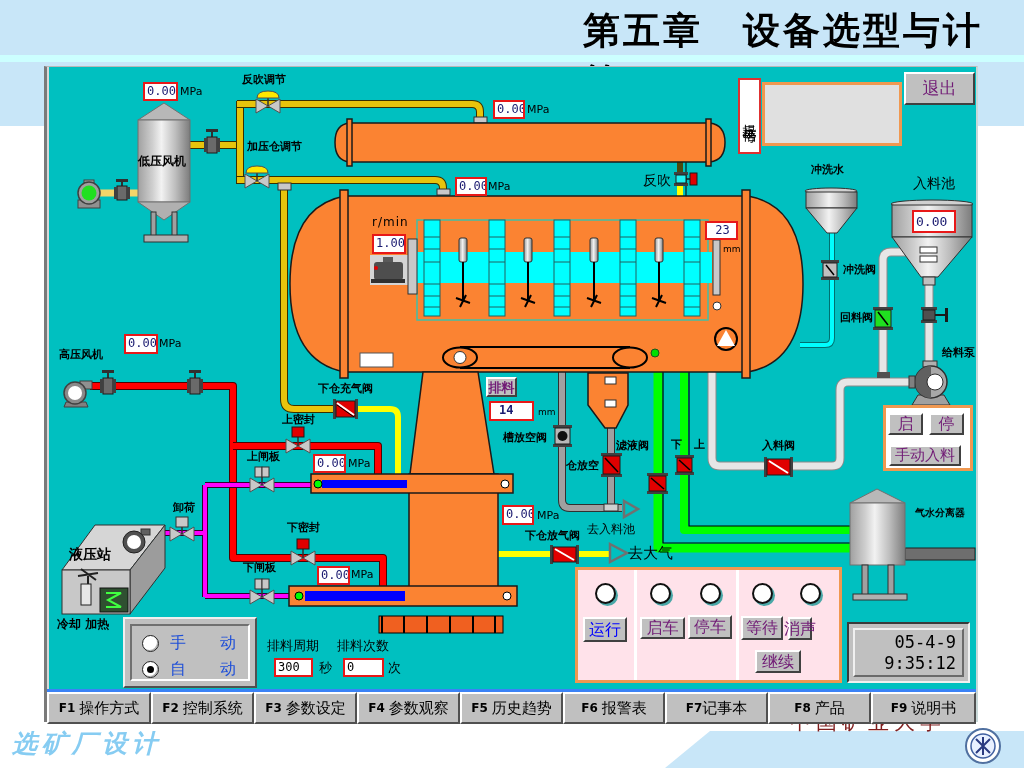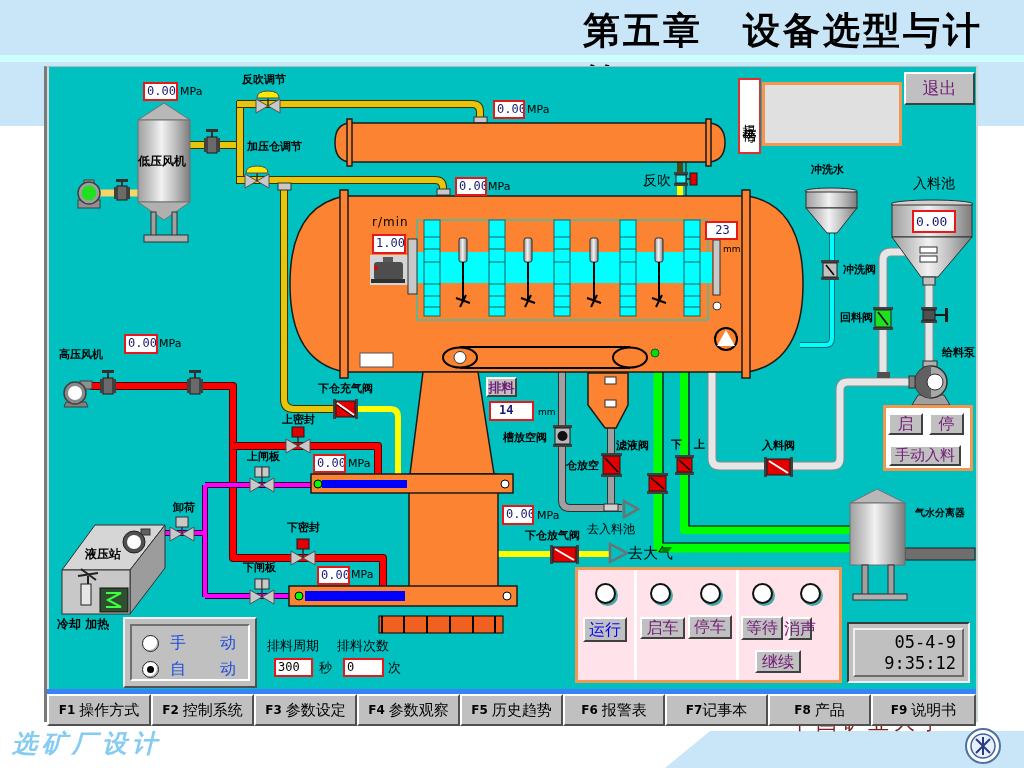--- a/index.html
+++ b/index.html
@@ -25,21 +25,21 @@
 .mode-box{left:123px;top:617px;width:134px;height:71px;background:#C0C0C0;border-top:2px solid #F0F0F0;border-left:2px solid #F0F0F0;border-right:2px solid #505050;border-bottom:2px solid #505050}
 .mode-inner{left:5px;top:5px;width:120px;height:57px;border-top:2px solid #707070;border-left:2px solid #707070;border-right:2px solid #FFFFFF;border-bottom:2px solid #FFFFFF}
 .radio{position:absolute;width:17px;height:17px;border-radius:50%;background:#fff;border:1.5px solid #202020;box-shadow:inset -1px -1px 0 #B0B0B0;cursor:pointer}
 .radio[data-checked="true"]::after{content:"";position:absolute;left:3.5px;top:3.5px;width:7px;height:7px;border-radius:50%;background:#000}
 .radio-label{position:absolute;font:16px/18px "DejaVu Sans",sans-serif;color:#1d4ed8;letter-spacing:34px;white-space:nowrap}
 .ctrl-panel{left:575px;top:567px;width:267px;height:116px;background:var(--pink);border:3px solid #F09850}
 .divider{position:absolute;top:0;width:3px;height:110px;background:#FFFFFF}
 .lamp{position:absolute;width:21px;height:21px;border-radius:50%;background:#FFFFFF;border:2px solid #101010;box-shadow:2px 2px 0 #4AA8A8}
 .clock{left:847px;top:622px;width:123px;height:61px;background:#C0C0C0;border:2px solid;border-color:#3A3A3A #F0F0F0 #F0F0F0 #3A3A3A;padding:4px}
 .clock-inner{width:100%;height:100%;border:2px solid;border-color:#F0F0F0 #6A6A6A #6A6A6A #F0F0F0;text-align:right;padding-right:6px;font:17px/21px "DejaVu Sans Mono",monospace;color:#000;padding-top:2px}
-.fbar{left:47px;top:689px;width:929px;height:32px;display:flex;background:#C0C0C0;border-top:5px solid #3b82f6}
+.fbar{left:47px;top:689px;width:929px;height:32px;display:flex;background:#C0C0C0;border-top:3px solid #3b82f6}
 .fkey{height:32px;background:#C0C0C0;border-top:2px solid #FFFFFF;border-left:2px solid #FFFFFF;border-right:2px solid #505050;border-bottom:2px solid #505050;display:flex;align-items:center;justify-content:center;font:15px/1 "DejaVu Sans",sans-serif;color:#000;white-space:nowrap;cursor:pointer;gap:4px}
 .fkey b{font:bold 12px "DejaVu Sans",sans-serif}
 .po{fill:none;stroke-linejoin:round}
 .y-out{stroke:#3A3000;stroke-width:8}
 .y-in{stroke:var(--pipe-yellow);stroke-width:6}
 .yb-in{stroke:#FFFF00;stroke-width:6}
 .r-out{stroke:#500000;stroke-width:8}
 .r-in{stroke:#FF0000;stroke-width:6}
 .m-out{stroke:#300030;stroke-width:6}
 .m-in{stroke:#FF00FF;stroke-width:4}
@@ -487,21 +487,21 @@
 <div class="lbl" style="left:318px;top:383px">下仓充气阀</div>
 <div class="lbl" style="left:282px;top:414px">上密封</div>
 <div class="lbl" style="left:247px;top:451px">上闸板</div>
 <div class="val" style="left:313px;top:454px;width:33px;height:19px">0.00</div>
 <div class="unit" style="left:348px;top:458px">MPa</div>
 <div class="lbl" style="left:173px;top:502px">卸荷</div>
 <div class="lbl" style="left:287px;top:522px">下密封</div>
 <div class="lbl" style="left:243px;top:562px">下闸板</div>
 <div class="val" style="left:317px;top:566px;width:33px;height:19px">0.00</div>
 <div class="unit" style="left:351px;top:569px">MPa</div>
-<div class="lbl" style="left:85px;top:548px;font-size:12px">液压站</div>
+<div class="lbl" style="left:69px;top:548px;font-size:14px">液压站</div>
 <div class="lbl" style="left:57px;top:617px;font-size:12px;line-height:14px">冷却 加热</div>
 
 <div class="a mode-box">
   <div class="a mode-inner">
     <div class="radio" style="left:10px;top:9px" data-checked="false"></div>
     <div class="radio-label" style="left:38px;top:8px">手动</div>
     <div class="radio" style="left:10px;top:35px" data-checked="true"></div>
     <div class="radio-label" style="left:38px;top:34px">自动</div>
   </div>
 </div>

